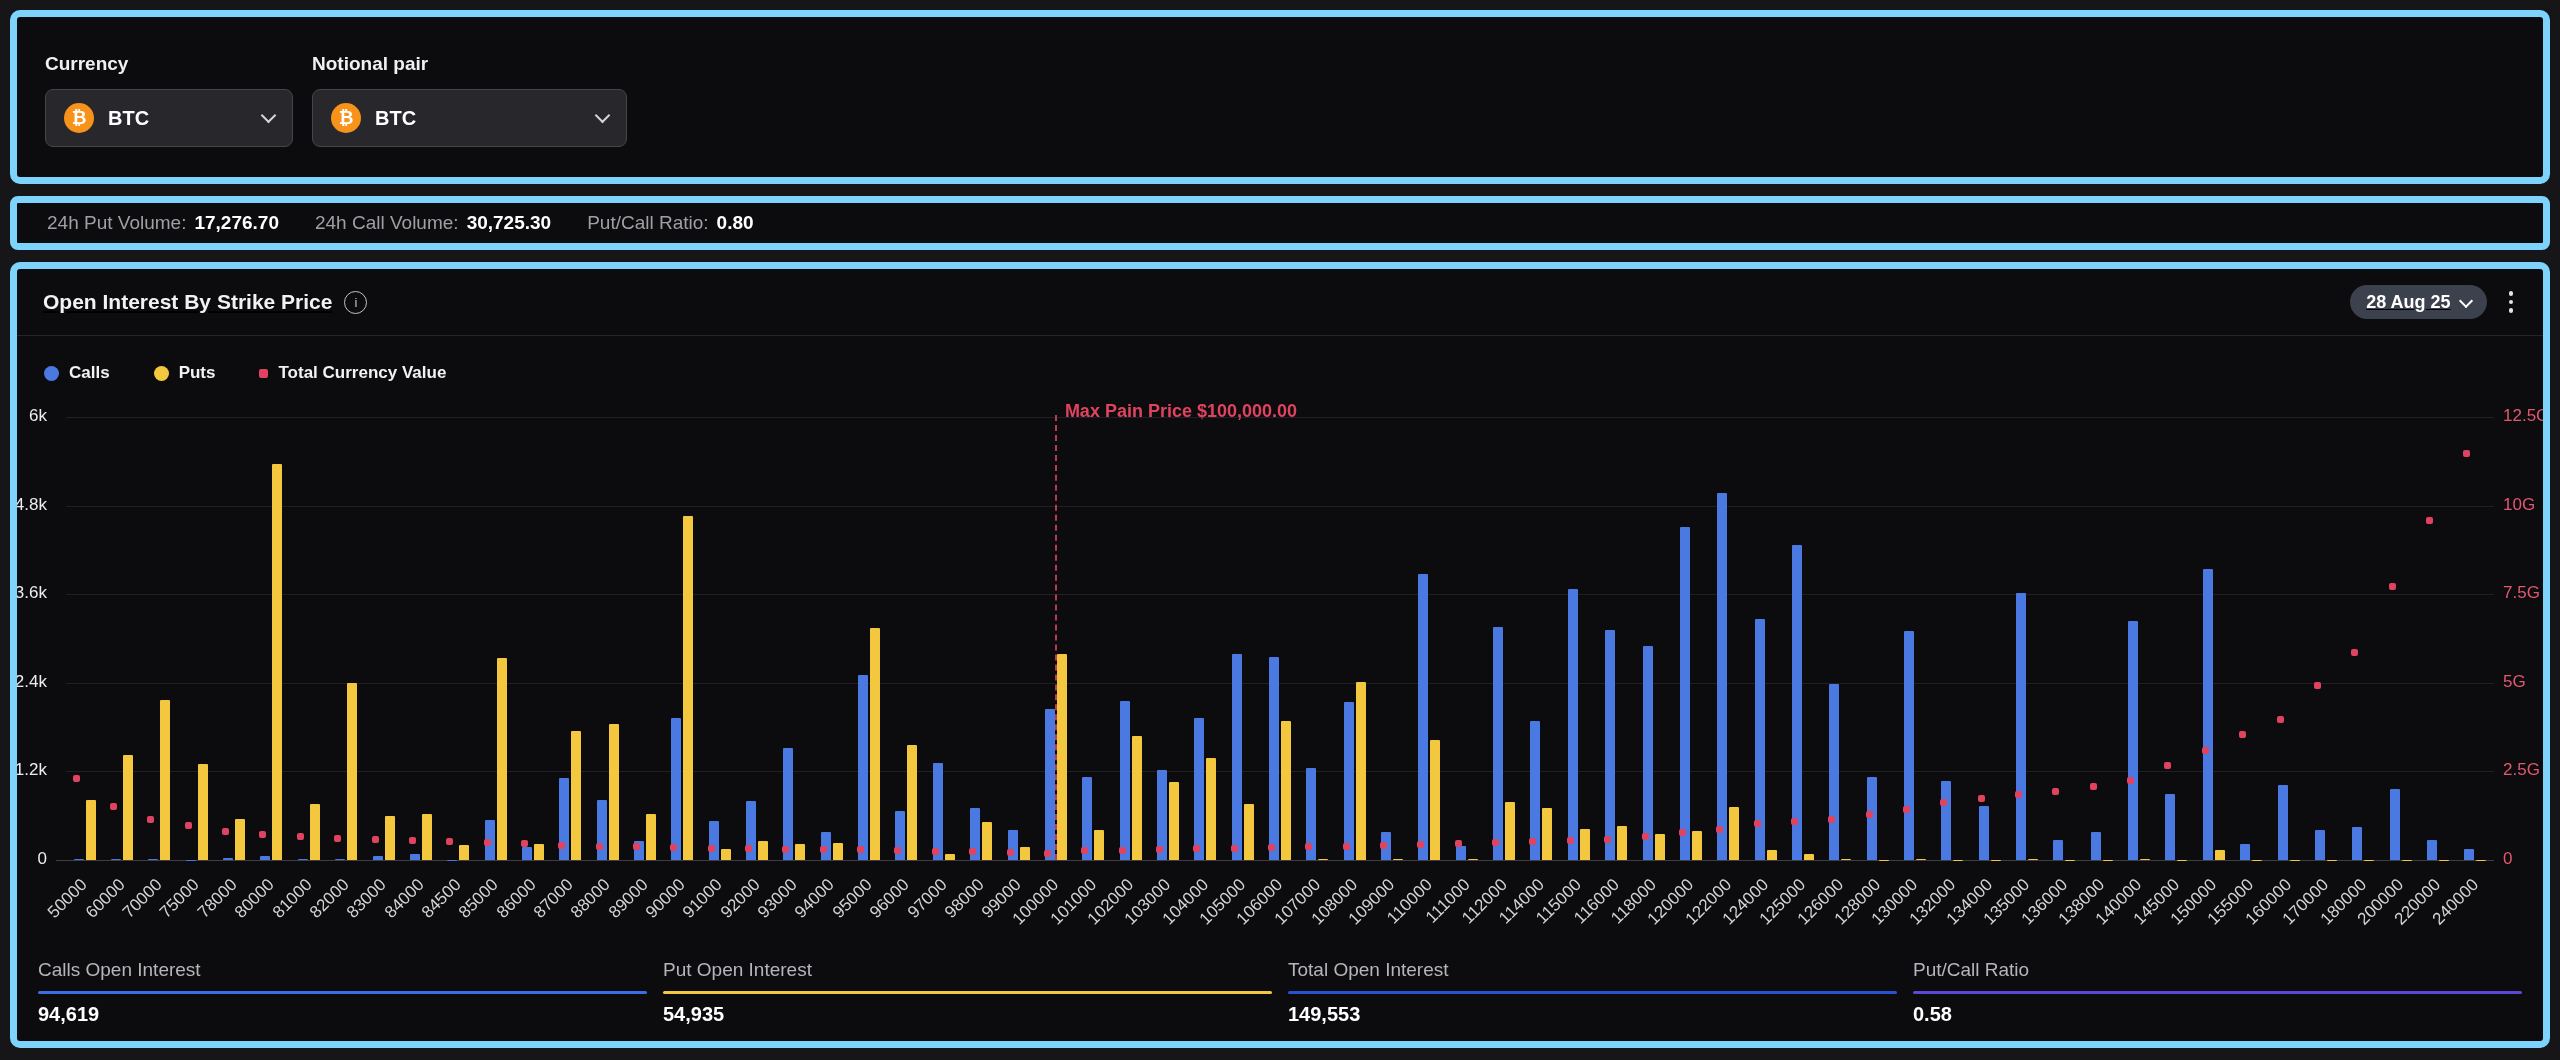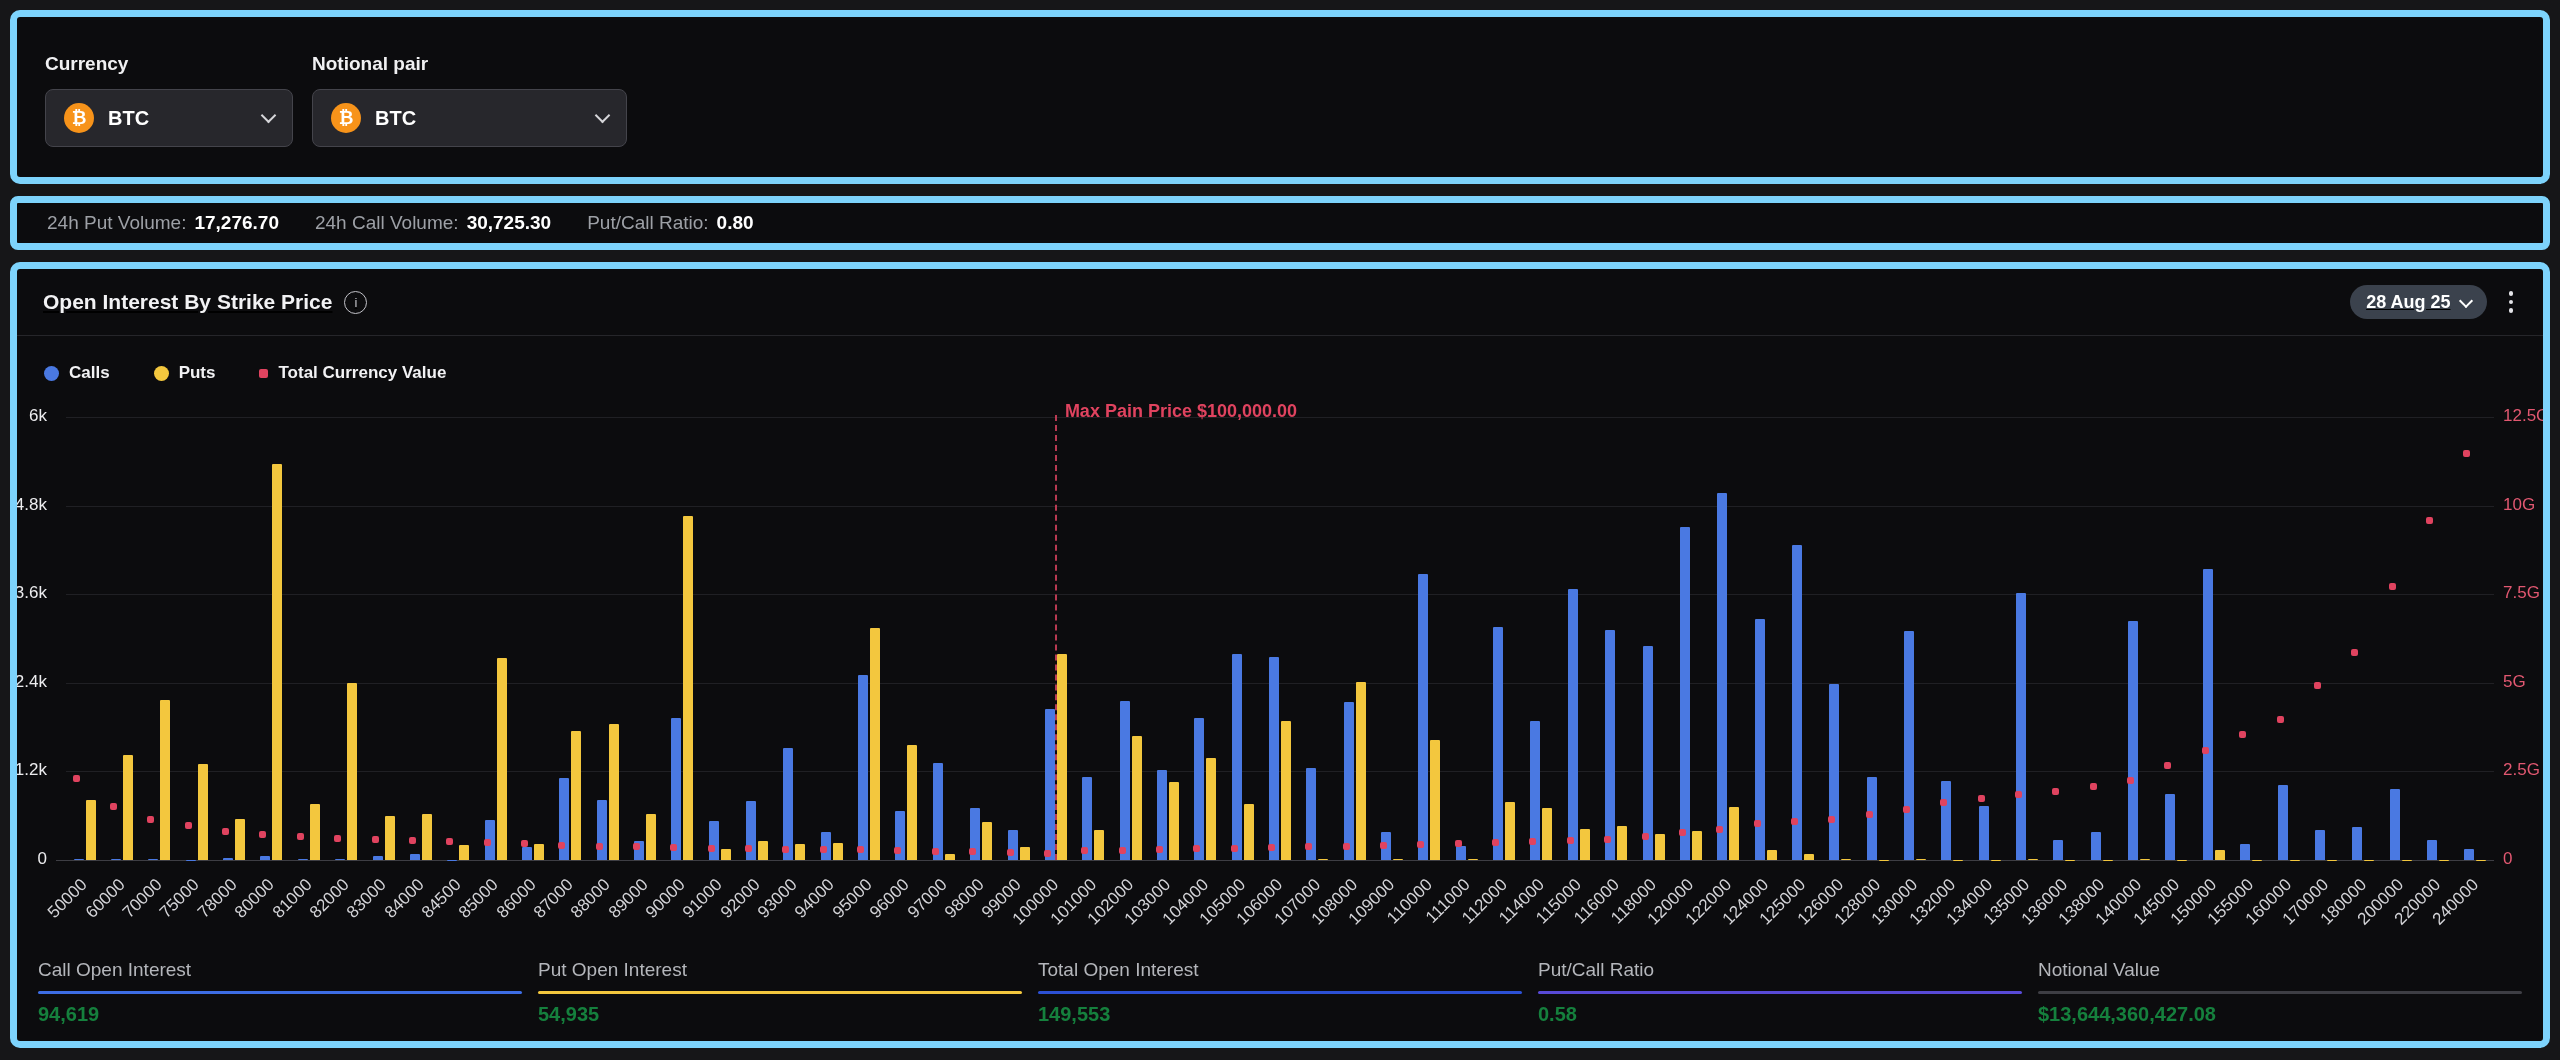--- a/index.html
+++ b/index.html
@@ -55,21 +55,21 @@
   .dot{position:absolute;width:7px;height:7px;border-radius:2px;}
   .xlab{position:absolute;font-size:17px;color:#d4d4d8;white-space:nowrap;
     transform:rotate(-45deg);transform-origin:100% 0;}
   .maxpain-line{position:absolute;width:0;border-left:2px dashed #d8435f;opacity:.85;}
   .maxpain-label{position:absolute;font-size:18px;font-weight:700;color:#e0435f;white-space:nowrap;}
   
   #footer-stats{position:absolute;top:690px;left:21px;right:21px;display:flex;gap:16px;}
   .fstat{flex:1;}
   .fstat .lab{font-size:19px;color:#b4b6bb;}
   .fstat .u{height:3px;margin-top:10px;border-radius:2px;background:#3e3e44;}
-  .fstat .valv{margin-top:9px;font-size:20px;font-weight:600;color:#15803d;}
+  .fstat .valv{margin-top:9px;font-size:20px;font-weight:600;color:#ffffff;}
 </style>
 </head>
 <body>
 
 <div class="panel" id="filter-panel">
   <div class="f-label" style="left:28px">Currency</div>
   <div class="dd" style="left:28px;width:248px">
     <div class="coin"></div>
     <div class="val">BTC</div>
     <div class="chev"></div>
@@ -408,38 +408,33 @@
       <div class="bar" style="left: 2447.32px; width: 10px; top: 579.925px; height: 11.075px; background: rgb(74, 121, 226);"></div>
       <div class="bar" style="left: 2459.32px; width: 10px; top: 590.631px; height: 1px; background: rgb(243, 199, 62);"></div>
       <div class="dot" style="left: 2446.32px; top: 181.003px; background: rgb(224, 67, 95);"></div>
       <div class="xlab" style="right: 74.6769px; top: 606px;">240000</div>
       <div class="maxpain-line" style="left: 1037.88px; top: 146px; height: 445px;"></div>
       <div class="maxpain-label" style="left: 1047.88px; top: 132px;">Max Pain Price $100,000.00</div>
     </div>
 
   <div id="footer-stats">
     <div class="fstat">
-      <div class="lab">Call Open Interest</div>
+      <div class="lab">Calls Open Interest</div>
       <div class="u" style="background: rgb(61, 109, 228);"></div>
       <div class="valv">94,619</div>
     </div>
     <div class="fstat">
       <div class="lab">Put Open Interest</div>
       <div class="u" style="background: rgb(243, 199, 62);"></div>
       <div class="valv">54,935</div>
     </div>
     <div class="fstat">
       <div class="lab">Total Open Interest</div>
       <div class="u" style="background: rgb(44, 80, 212);"></div>
       <div class="valv">149,553</div>
     </div>
     <div class="fstat">
       <div class="lab">Put/Call Ratio</div>
       <div class="u" style="background: rgb(88, 74, 214);"></div>
       <div class="valv">0.58</div>
     </div>
-    <div class="fstat">
-      <div class="lab">Notional Value</div>
-      <div class="u" style="background: rgb(62, 62, 68);"></div>
-      <div class="valv">$13,644,360,427.08</div>
-    </div>
   </div>
 </div>
 
 </body></html>

